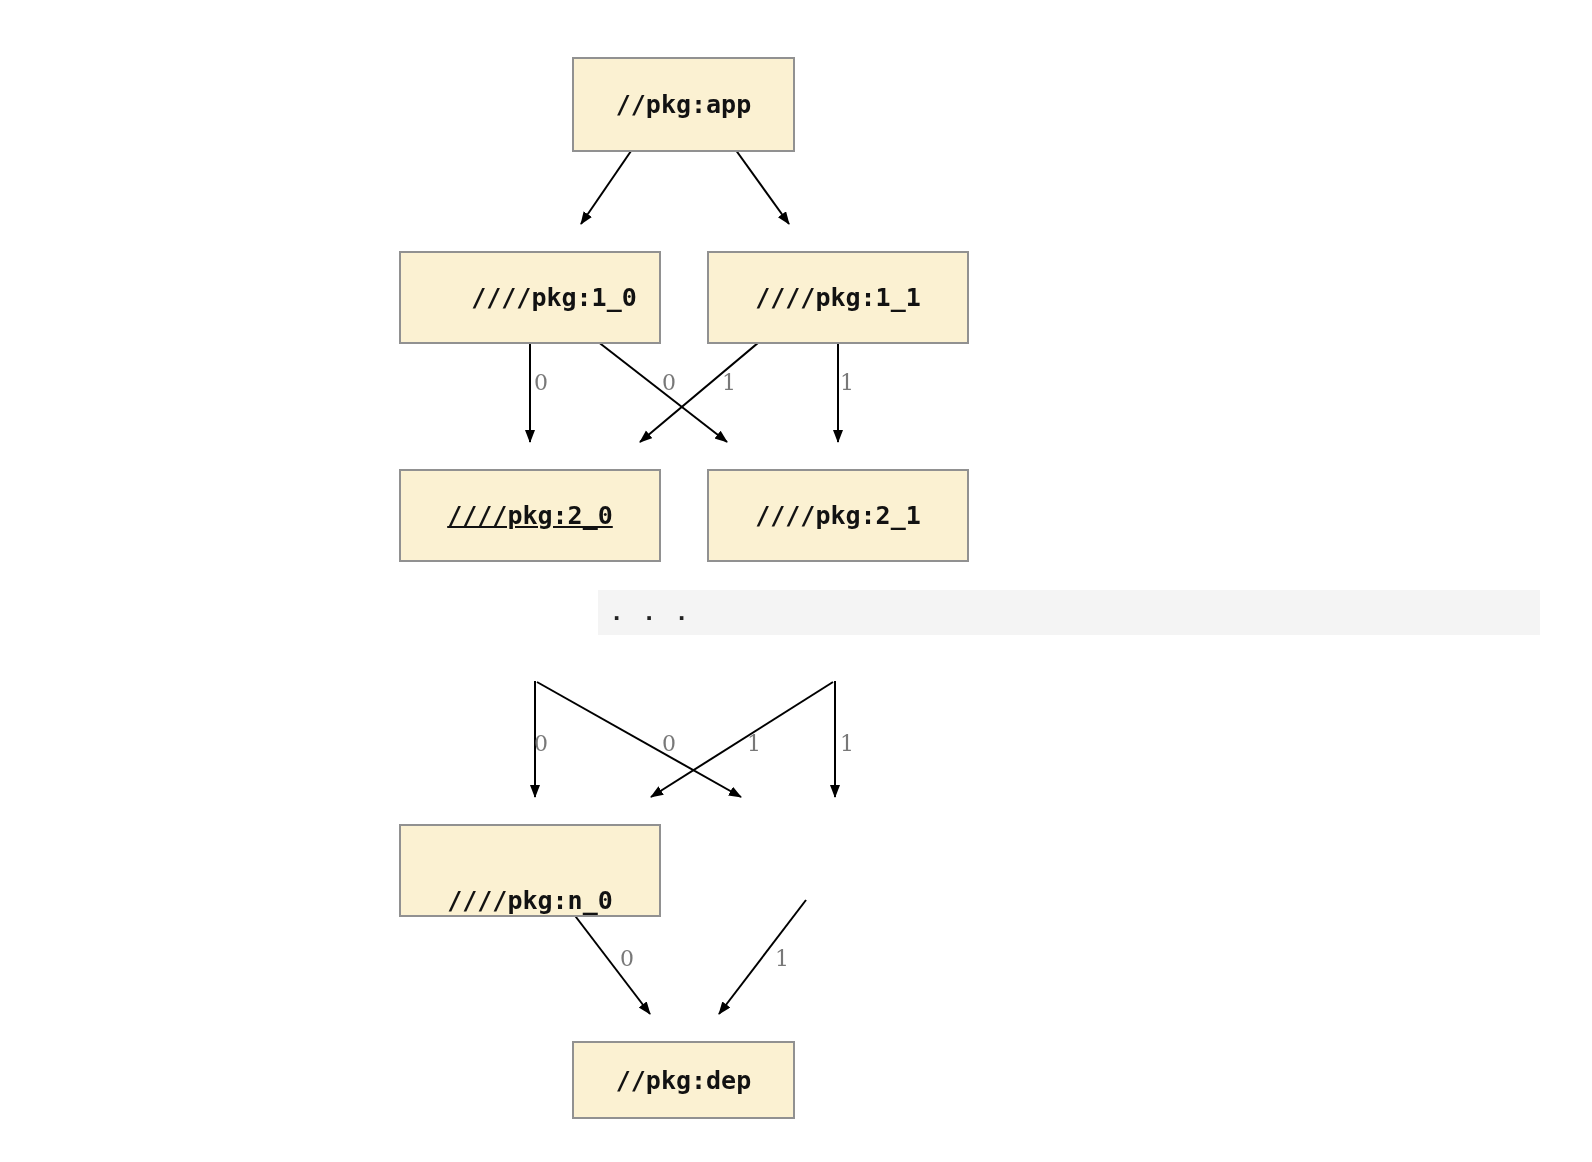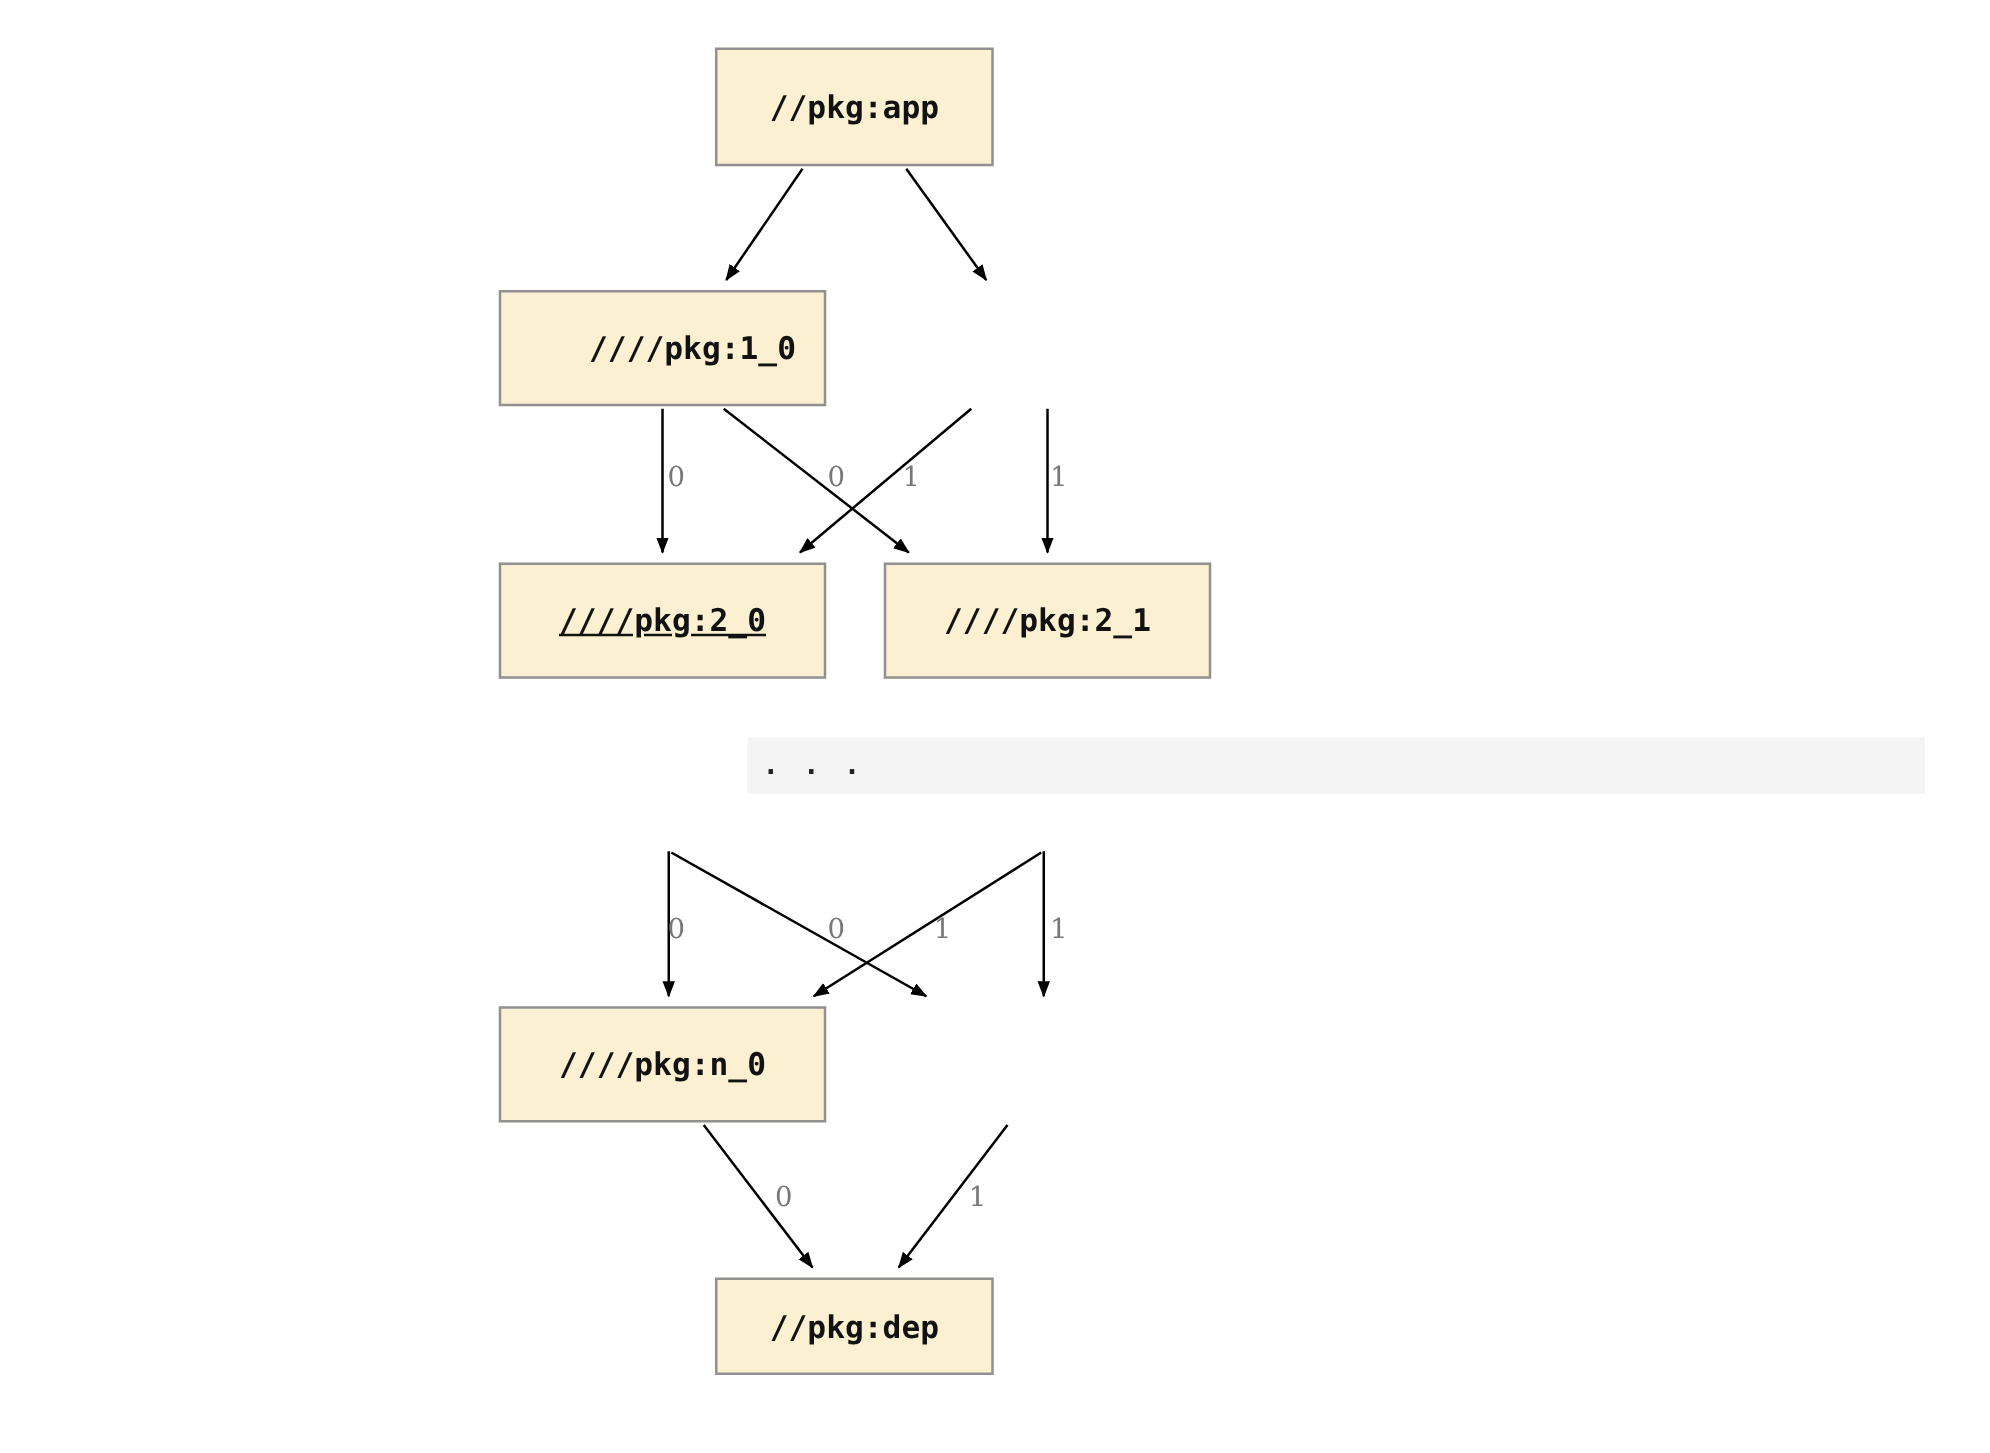--- a/index.html
+++ b/index.html
@@ -27,20 +27,21 @@
     position: absolute;
     background: var(--node-fill, #FBF1D2);
     border: 2px solid var(--node-border, #919191);
     display: flex;
     align-items: center;
     justify-content: center;
     font-weight: bold;
     font-size: 25px;
     color: #121212;
     white-space: nowrap;
+    margin-top: 19px;
   }
   .edge-label {
     position: absolute;
     font-family: "DejaVu Serif", serif;
     font-size: 22px;
     color: var(--edge-label, #787878);
     line-height: 1;
   }
   .ellipsis-band {
     position: absolute;
@@ -86,34 +87,37 @@
   </svg>
 
   <div class="node" style="left:572px; top:38px; width:223px; height:95px;">
     <span>//pkg:app</span>
   </div>
 
   <div class="node" style="left:399px; top:232px; width:262px; height:93px;padding-left:48px;">
     <span>////pkg:1_0</span>
   </div>
 
+  <div class="node" style="left:707px; top:232px; width:262px; height:93px;">
+    <span>////pkg:1_1</span>
+  </div>
 
   <div class="node" style="left:399px; top:450px; width:262px; height:93px;text-decoration:underline;">
     <span>////pkg:2_0</span>
   </div>
 
   <div class="node" style="left:707px; top:450px; width:262px; height:93px;justify-content:center;">
     <span>////pkg:2_1</span>
   </div>
 
   <div class="ellipsis-band">
     <span>. . .</span>
   </div>
 
-  <div class="node" style="left:399px; top:805px; width:262px; height:93px;">
+  <div class="node" style="left:399px; top:805px; width:262px; height:93px;align-items:flex-end;">
     <span>////pkg:n_0</span>
   </div>
 
 
   <div class="node" style="left:572px; top:1022px; width:223px; height:78px;">
     <span>//pkg:dep</span>
   </div>
 
   <span class="edge-label" style="left:534px; top:372px;">0</span>
   <span class="edge-label" style="left:662px; top:372px;">0</span>

